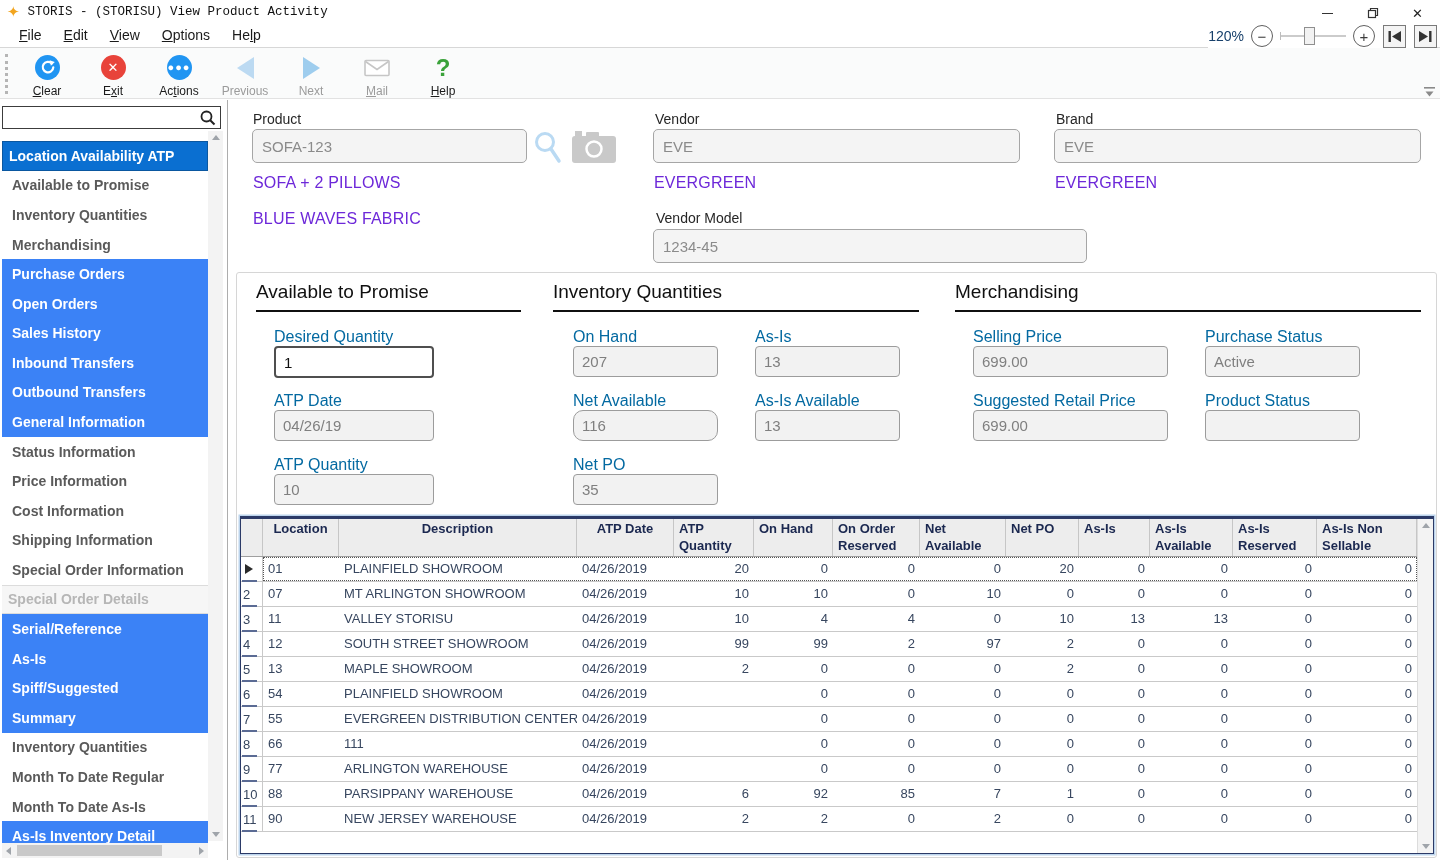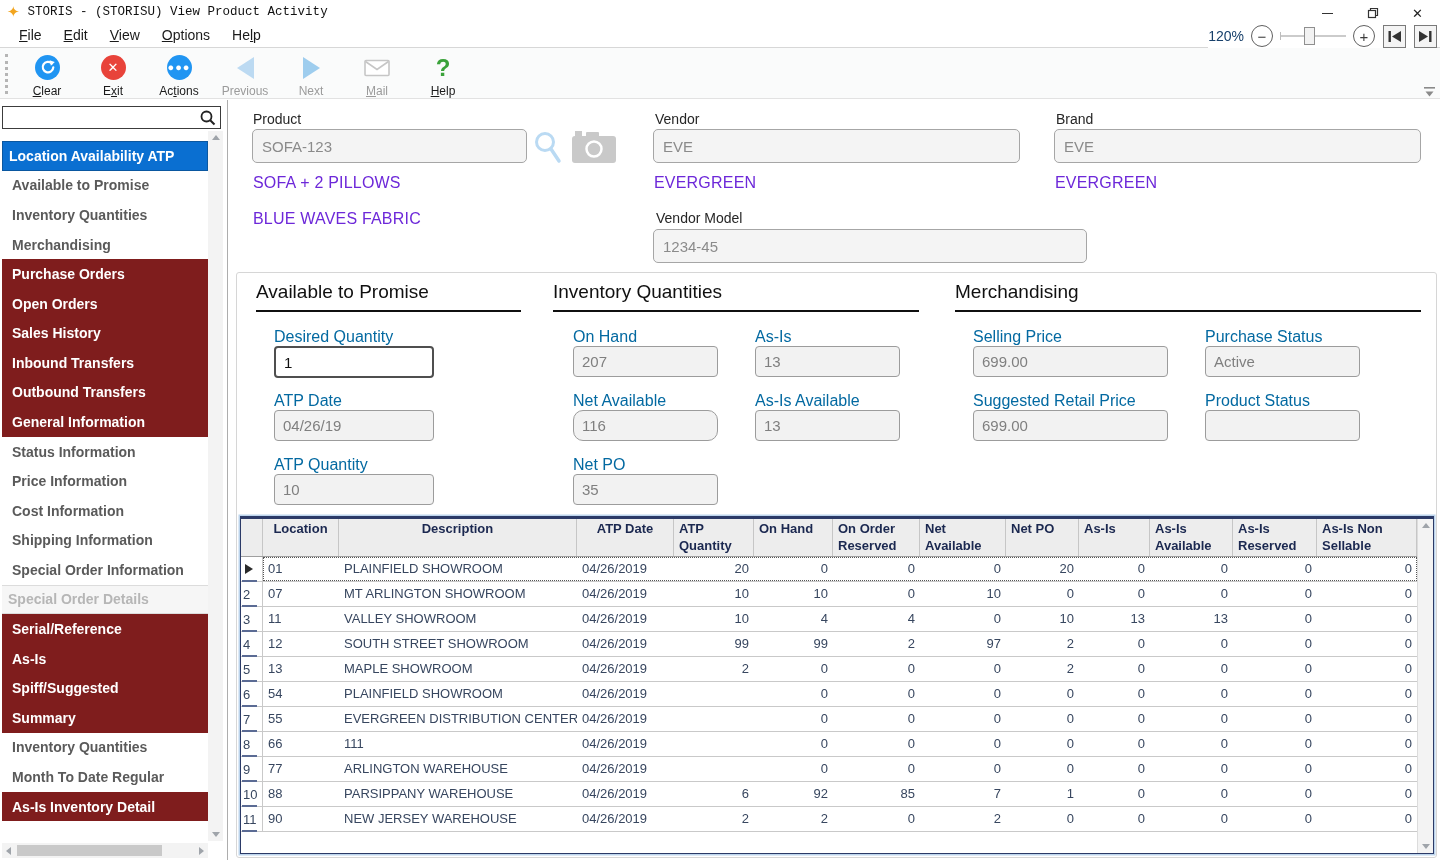--- a/index.html
+++ b/index.html
@@ -48,21 +48,21 @@
 
   
   .sidebar{position:absolute;left:0;top:100px;width:228px;height:760px;background:#fff;border-right:1px solid #adadad;box-sizing:border-box;}
   .search-box{position:absolute;left:2px;top:6px;width:219px;height:23px;border:1px solid #3c3c3c;background:#fff;
               display:flex;align-items:center;box-sizing:border-box;}
   .search-input{flex:1;border:none;outline:none;font-size:13px;padding-left:4px;font-family:inherit;min-width:0;background:transparent;}
   .search-glyph{margin-right:4px;display:flex;}
   .nav-list{position:absolute;left:2px;top:41px;width:206px;height:738px;}
   .nav-item{height:calc(710px / 24);display:flex;align-items:center;font-weight:bold;font-size:14px;color:#5a5a5a;
             padding-left:10px;box-sizing:border-box;white-space:nowrap;overflow:hidden;}
-  .nav-item.dark{background:#7f1d1d;color:#fff;text-align:center;}
+  .nav-item.dark{background:#3b82f6;color:#fff;text-align:center;}
   .nav-item.selected{background:#0a6fd1;color:#fff;padding-left:6px;border:1px solid #0a57a0;}
   .nav-item.disabled{color:#b6b6b6;background:#f6f6f6;border-top:1px solid #dcdcdc;border-bottom:1px solid #dcdcdc;padding-left:6px;}
   .sb-vscroll{position:absolute;left:208px;top:31px;width:15px;height:710px;background:#f3f3f3;
               display:flex;flex-direction:column;justify-content:space-between;align-items:center;padding:4px 0;box-sizing:border-box;}
   .sb-hscroll{position:absolute;left:2px;top:743px;width:206px;height:15px;background:#f3f3f3;display:flex;align-items:center;box-sizing:border-box;}
   .sb-hthumb{position:absolute;left:15px;width:145px;top:2px;height:11px;background:#c9c9c9;}
   .tri-up{width:0;height:0;border-left:4px solid transparent;border-right:4px solid transparent;border-bottom:5px solid #9fa4aa;}
   .tri-down{width:0;height:0;border-left:4px solid transparent;border-right:4px solid transparent;border-top:5px solid #9fa4aa;}
   .tri-l{width:0;height:0;border-top:4px solid transparent;border-bottom:4px solid transparent;border-right:5px solid #9fa4aa;margin-left:4px;}
   .tri-r{width:0;height:0;border-top:4px solid transparent;border-bottom:4px solid transparent;border-left:5px solid #9fa4aa;margin-left:auto;margin-right:4px;}
@@ -250,20 +250,21 @@
         <div class="nav-item sub">Cost Information</div>
         <div class="nav-item sub">Shipping Information</div>
         <div class="nav-item sub">Special Order Information</div>
         <div class="nav-item disabled">Special Order Details</div>
         <div class="nav-item dark">Serial/Reference</div>
         <div class="nav-item dark">As-Is</div>
         <div class="nav-item dark">Spiff/Suggested</div>
         <div class="nav-item dark">Summary</div>
         <div class="nav-item sub">Inventory Quantities</div>
         <div class="nav-item sub">Month To Date Regular</div>
+        <div class="nav-item sub">Month To Date As-Is</div>
         <div class="nav-item dark">As-Is Inventory Detail</div>
       </div>
     <div class="sb-vscroll">
       <span class="tri-up"></span>
       <span class="tri-down"></span>
     </div>
     <div class="sb-hscroll">
       <span class="tri-l"></span>
       <span class="sb-hthumb"></span>
       <span class="tri-r"></span>
@@ -380,21 +381,21 @@
           <div class="gc c6 d-right">10</div>
           <div class="gc c7 d-right">0</div>
           <div class="gc c8 d-right">0</div>
           <div class="gc c9 d-right">0</div>
           <div class="gc c10 d-right">0</div>
           <div class="gc c11 d-right">0</div>
         </div>
         <div class="grid-row">
           <div class="sel-cell">3</div>
           <div class="gc c0 d-left">11</div>
-          <div class="gc c1 d-left">VALLEY SHOWROOM</div>
+          <div class="gc c1 d-left">VALLEY STORISU</div>
           <div class="gc c2 d-left">04/26/2019</div>
           <div class="gc c3 d-right">10</div>
           <div class="gc c4 d-right">4</div>
           <div class="gc c5 d-right">4</div>
           <div class="gc c6 d-right">0</div>
           <div class="gc c7 d-right">10</div>
           <div class="gc c8 d-right">13</div>
           <div class="gc c9 d-right">13</div>
           <div class="gc c10 d-right">0</div>
           <div class="gc c11 d-right">0</div>

